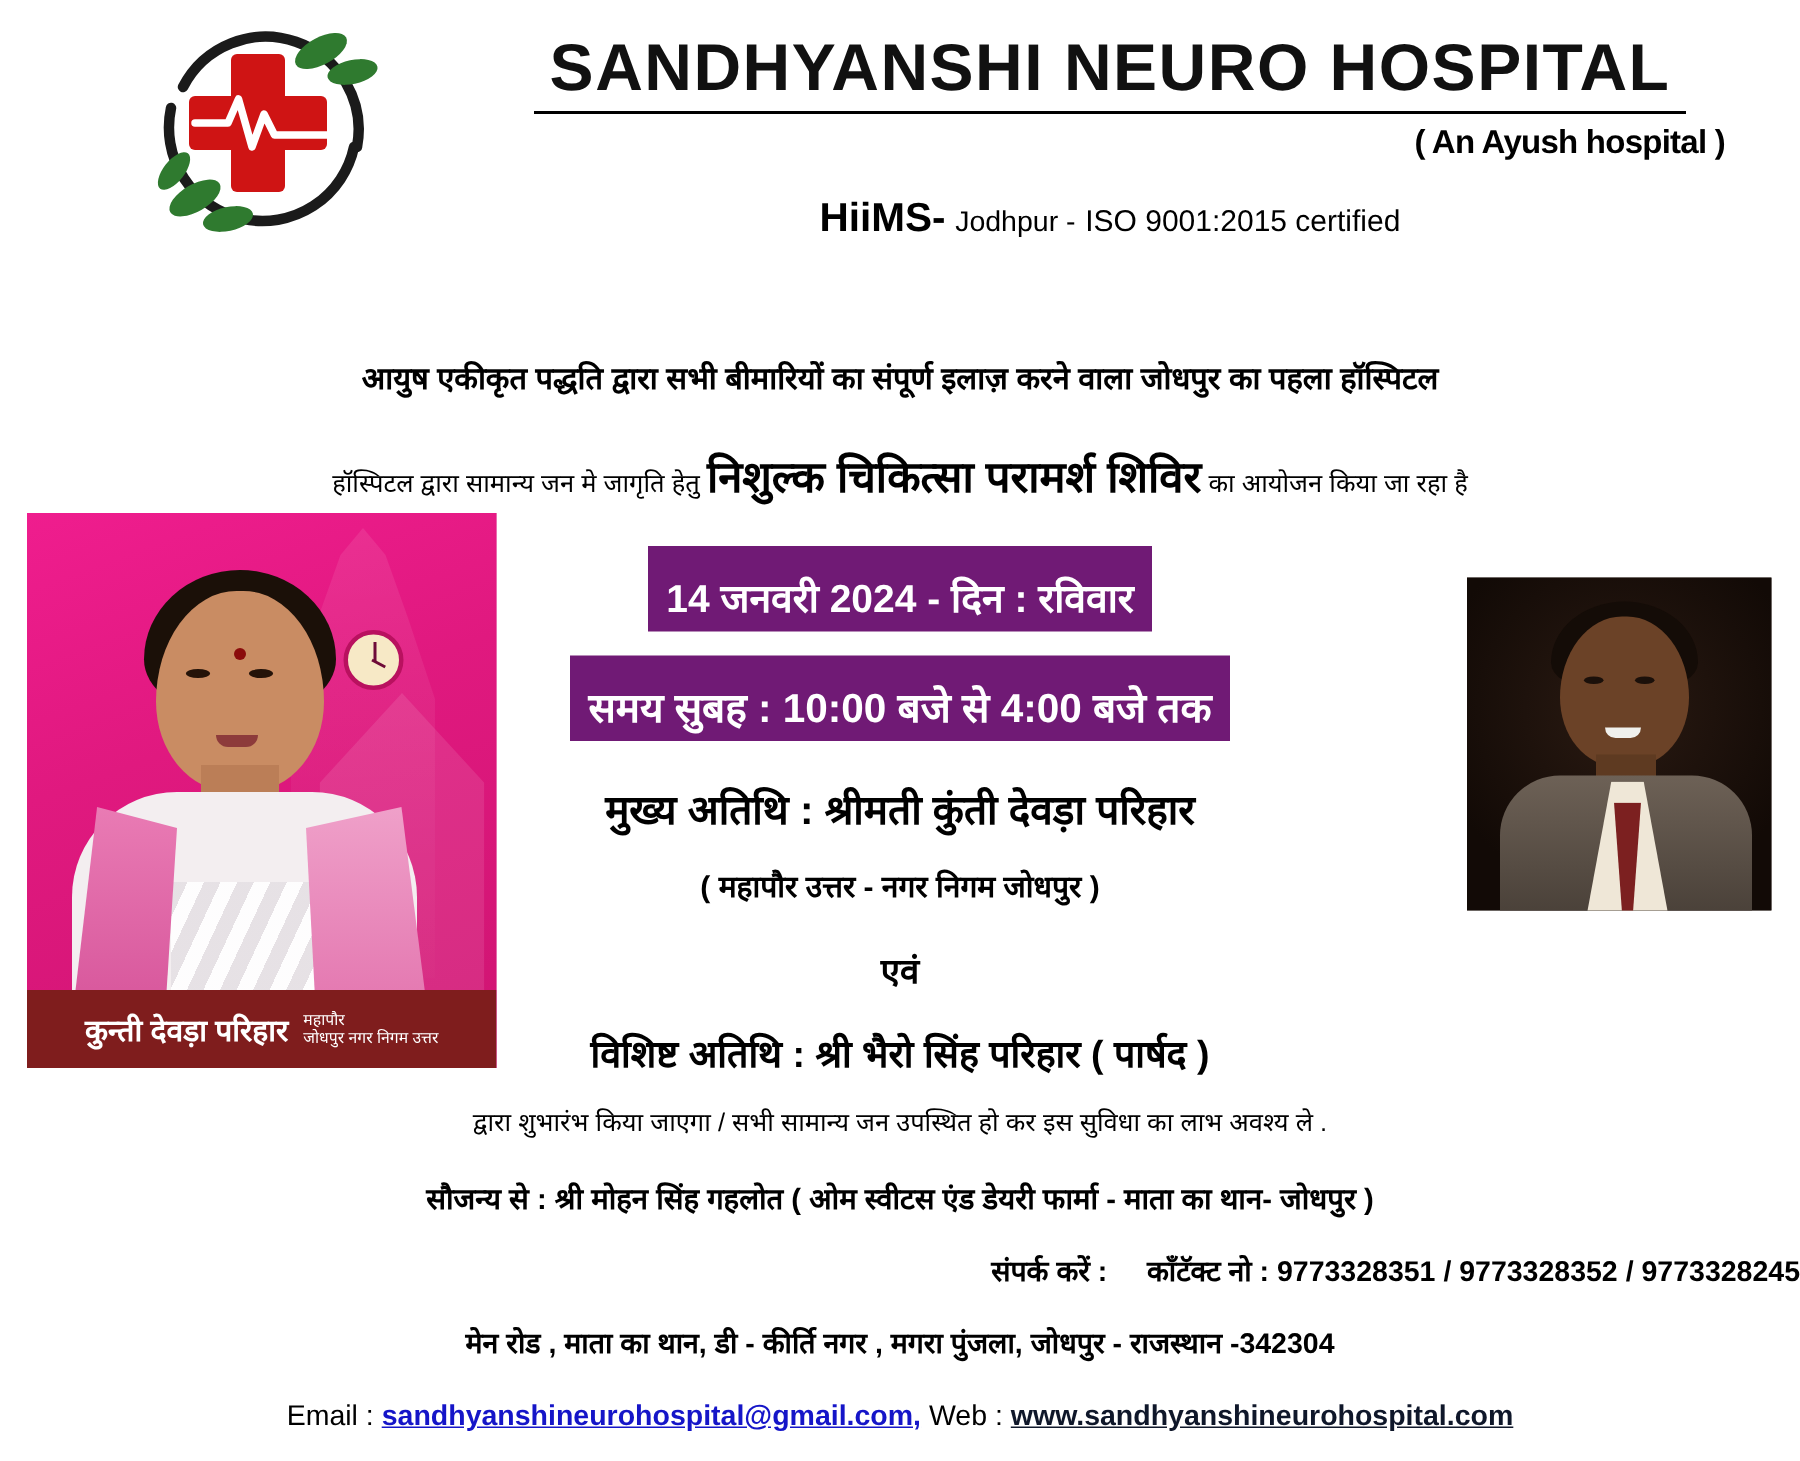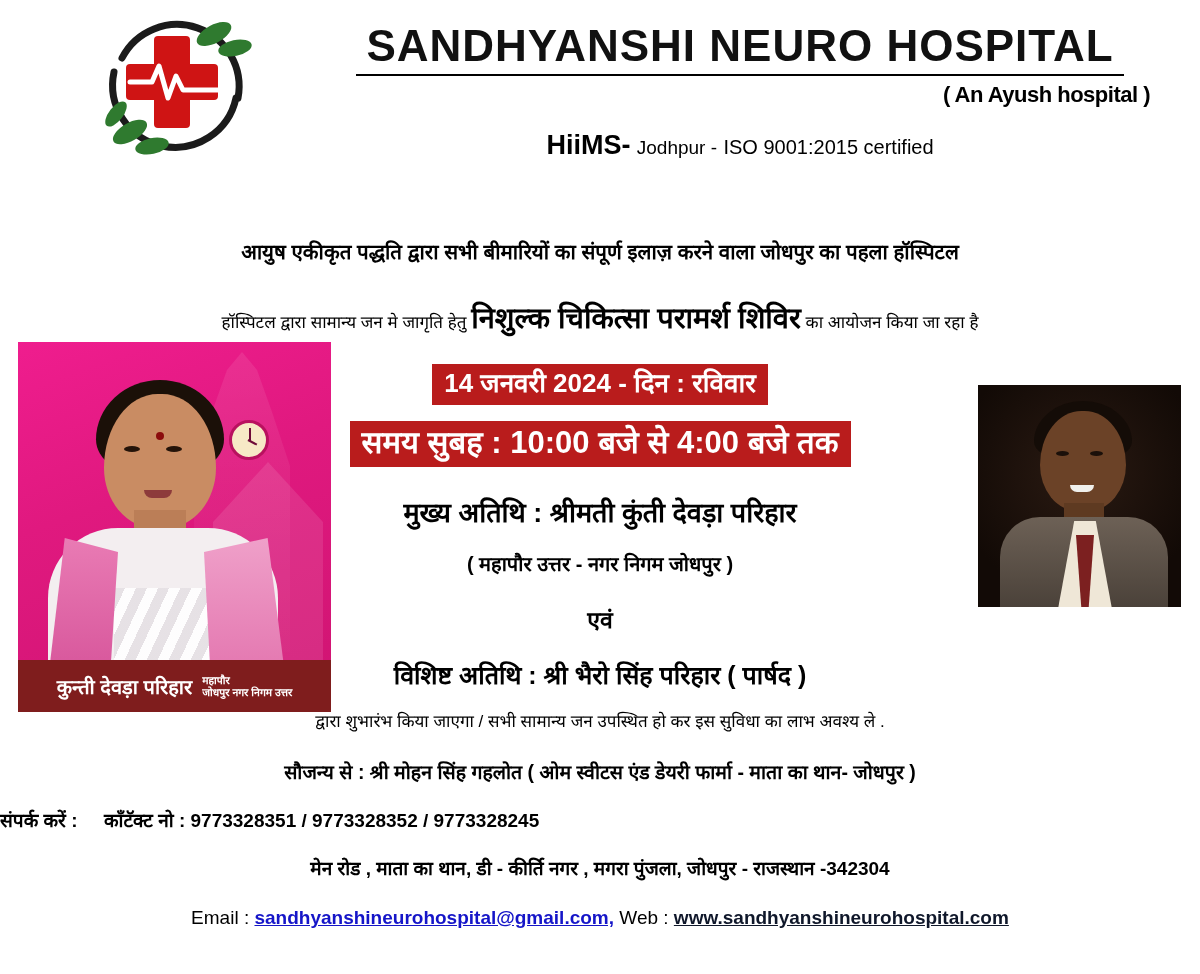--- a/index.html
+++ b/index.html
@@ -86,30 +86,30 @@
     margin-top: 32px;
     font-size: 17px;
   }
   .camp-line .big {
     font-size: 29px;
     font-weight: 700;
   }
 
   .highlight {
     display: inline-block;
-    background: #b91c1c;
+    background: #701a75;
     color: #ffffff;
     font-weight: 700;
-    padding: 3px 12px 5px 12px;
+    padding: 19px 12px 5px 12px;
     line-height: 1.25;
   }
   .date-row { text-align: center; margin-top: 28px; }
   .date-row .highlight { font-size: 26px; }
   .time-row { text-align: center; margin-top: 16px; }
-  .time-row .highlight { font-size: 31px; }
+  .time-row .highlight { font-size: 27px; }
 
   .guest-main {
     text-align: center;
     margin-top: 26px;
     font-size: 27px;
     font-weight: 700;
   }
   .guest-sub {
     text-align: center;
     margin-top: 20px;
@@ -133,21 +133,21 @@
     margin-top: 18px;
     font-size: 17px;
   }
   .sponsor {
     text-align: center;
     margin-top: 26px;
     font-size: 19.5px;
     font-weight: 700;
   }
   .contact {
-    text-align: left;
+    text-align: right;
     margin-top: 22px;
     font-size: 19px;
     font-weight: 700;
   }
   .contact .label { font-weight: 700; }
   .address {
     text-align: center;
     margin-top: 22px;
     font-size: 19px;
     font-weight: 700;
@@ -284,21 +284,21 @@
   .lp-namebar {
     position: absolute;
     left: 0; bottom: 0; width: 100%; height: 52px;
     background: #7f1d1d;
     display: flex; align-items: center; justify-content: center; gap: 10px;
   }
   .lp-name {
     color: #ffffff; font-weight: 700; font-size: 20px;
   }
   .lp-sub {
-    color: #ffffff; font-size: 10.5px; line-height: 1.15; text-align: left; font-weight: 700;
+    color: #ffffff; font-size: 10.5px; line-height: 1.15; text-align: left; font-weight: 400;
   }
 
   
   .rp-bg { position: absolute; inset: 0; background: radial-gradient(circle at 50% 40%, #2a1a12 0%, #120a06 75%); }
   .rp-head {
     position: absolute; left: 62px; top: 26px; width: 86px; height: 100px;
     background: #6b4227; border-radius: 48% 48% 44% 44% / 54% 54% 46% 46%;
   }
   .rp-hair {
     position: absolute; left: 56px; top: 16px; width: 98px; height: 58px;

